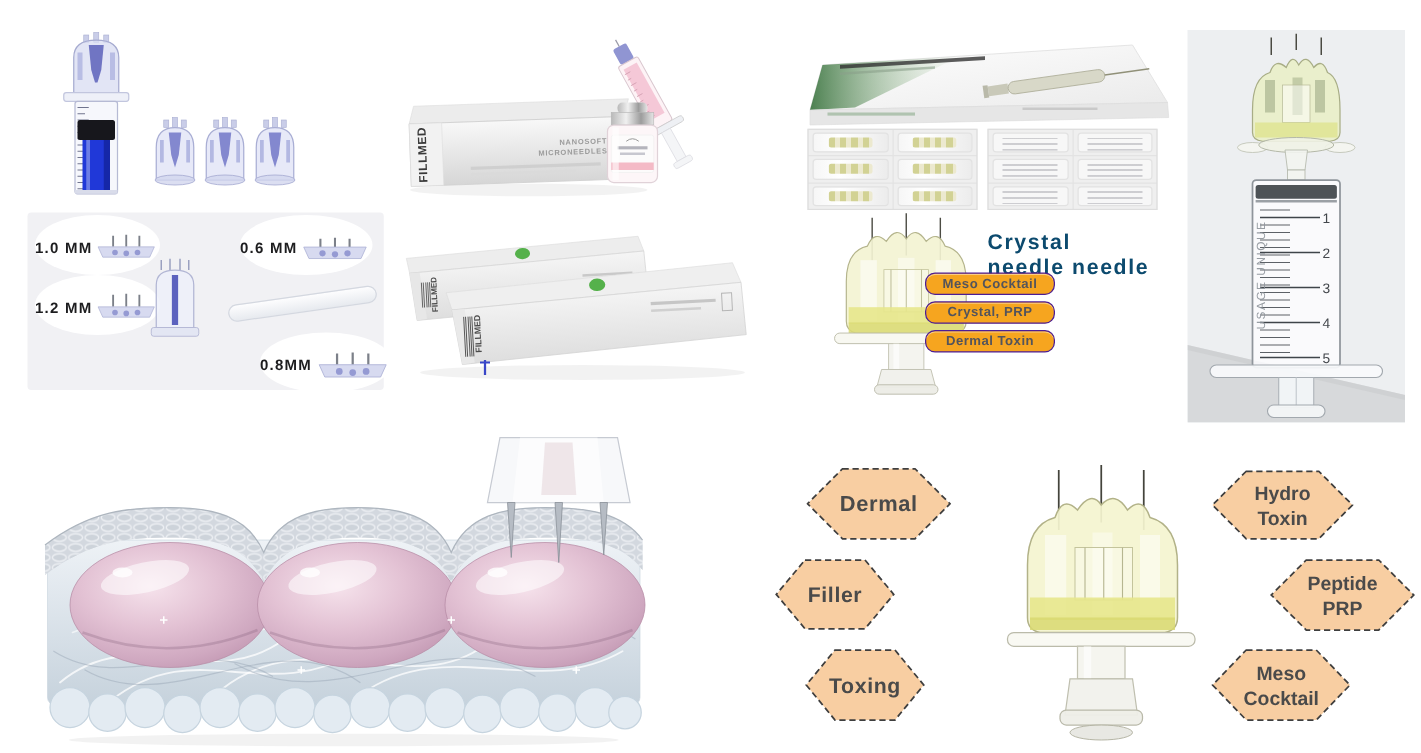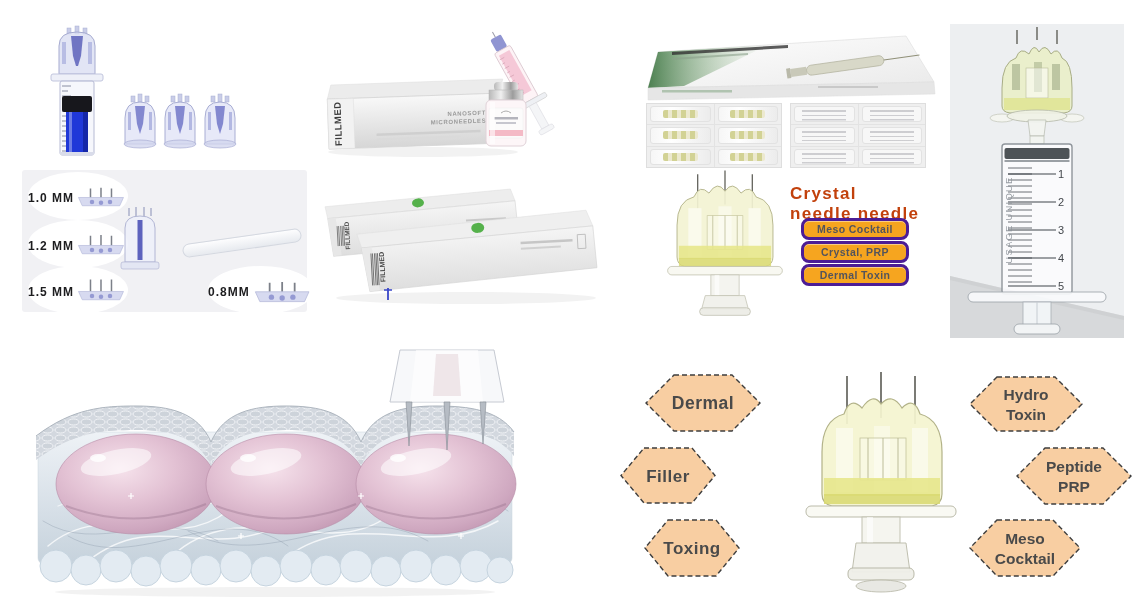--- a/index.html
+++ b/index.html
@@ -10,23 +10,23 @@
 
   
   .size-panel{left:22px;top:170px;width:285px;height:142px;background:#f1f1f4;border-radius:3px;}
   .oval{position:absolute;background:#ffffff;border-radius:50%;
         display:flex;flex-direction:row;align-items:center;justify-content:flex-start;}
   .oval .sz{font-size:12px;font-weight:bold;color:#1d1d1f;letter-spacing:1px;margin-top:3px;white-space:nowrap;}
   .swab{position:absolute;left:160px;top:66px;width:118px;height:12px;border-radius:7px;
         background:linear-gradient(180deg,#fdfdfe,#e7eaef);border:1px solid #d4d8e0;transform:rotate(-8deg);}
 
   
-  .crystal-title{left:790px;top:184px;font-size:17px;font-weight:bold;color:#c2410c;
+  .crystal-title{left:790px;top:184px;font-size:17px;font-weight:bold;color:#0c4a6e;
                  letter-spacing:1.3px;line-height:1.15;white-space:nowrap;}
-  .tag{position:absolute;left:801px;width:102px;height:16px;background:#F6A51F;border:3px solid #4c1d95;
+  .tag{position:absolute;left:740px;width:102px;height:16px;background:#F6A51F;border:1px solid #4c1d95;
        border-radius:8px;box-shadow:inset 0 1px 0 rgba(255,255,255,.45);
        font-size:10.5px;font-weight:bold;color:#53545c;letter-spacing:.4px;
        display:flex;align-items:center;justify-content:center;white-space:nowrap;}
 
   
   .strip{position:absolute;width:134px;height:63px;display:grid;
          grid-template-columns:1fr 1fr;grid-template-rows:1fr 1fr 1fr;gap:1px;
          background:#e3e3e3;border:1px solid #dedede;}
   .cell{position:relative;background:#efefef;}
   .pill{position:absolute;left:3px;right:3px;top:2px;bottom:2px;border-radius:3px;
@@ -101,34 +101,34 @@
     <div class="oval" style="left:6px;top:2px;width:100px;height:48px">
       <span class="sz">1.0 MM</span>
       <svg width="72" height="28" viewBox="0 0 72 28">
         <path d="M22,4v12M36,3v13M50,4v12" stroke="#7c8089" stroke-width="2"></path>
         <path d="M6,16 L66,16 L61,27 L11,27 Z" fill="#d7daf0" stroke="#aeb3d6" stroke-width=".8"></path>
         <circle cx="24" cy="22" r="3" fill="#8489cc" opacity=".8"></circle>
           <circle cx="36" cy="23" r="3" fill="#8489cc" opacity=".8"></circle>
           <circle cx="48" cy="22" r="3" fill="#8489cc" opacity=".8"></circle>
       </svg>
     </div>
-    <div class="oval" style="left:6px;top:50px;width:100px;height:48px">
-      <span class="sz">1.2 MM</span>
+    <div class="oval" style="left:170px;top:2px;width:106px;height:48px">
+      <span class="sz">0.6 MM</span>
       <svg width="72" height="28" viewBox="0 0 72 28">
-        <path d="M22,3v13M36,2v14M50,3v13" stroke="#7c8089" stroke-width="2"></path>
+        <path d="M22,8v8M36,7v9M50,8v8" stroke="#7c8089" stroke-width="2"></path>
         <path d="M6,16 L66,16 L61,27 L11,27 Z" fill="#d7daf0" stroke="#aeb3d6" stroke-width=".8"></path>
         <circle cx="24" cy="22" r="3" fill="#8489cc" opacity=".8"></circle>
           <circle cx="36" cy="23" r="3" fill="#8489cc" opacity=".8"></circle>
           <circle cx="48" cy="22" r="3" fill="#8489cc" opacity=".8"></circle>
       </svg>
     </div>
-    <div class="oval" style="left:6px;top:96px;width:100px;height:48px">
-      <span class="sz">1.5 MM</span>
+    <div class="oval" style="left:6px;top:50px;width:100px;height:48px">
+      <span class="sz">1.2 MM</span>
       <svg width="72" height="28" viewBox="0 0 72 28">
-        <path d="M22,0v16M36,0v16M50,0v16" stroke="#7c8089" stroke-width="2"></path>
+        <path d="M22,3v13M36,2v14M50,3v13" stroke="#7c8089" stroke-width="2"></path>
         <path d="M6,16 L66,16 L61,27 L11,27 Z" fill="#d7daf0" stroke="#aeb3d6" stroke-width=".8"></path>
         <circle cx="24" cy="22" r="3" fill="#8489cc" opacity=".8"></circle>
           <circle cx="36" cy="23" r="3" fill="#8489cc" opacity=".8"></circle>
           <circle cx="48" cy="22" r="3" fill="#8489cc" opacity=".8"></circle>
       </svg>
     </div>
     <div class="oval" style="left:186px;top:96px;width:106px;height:48px">
       <span class="sz">0.8MM</span>
       <svg width="72" height="28" viewBox="0 0 72 28">
         <path d="M22,6v10M36,5v11M50,6v10" stroke="#7c8089" stroke-width="2"></path>

